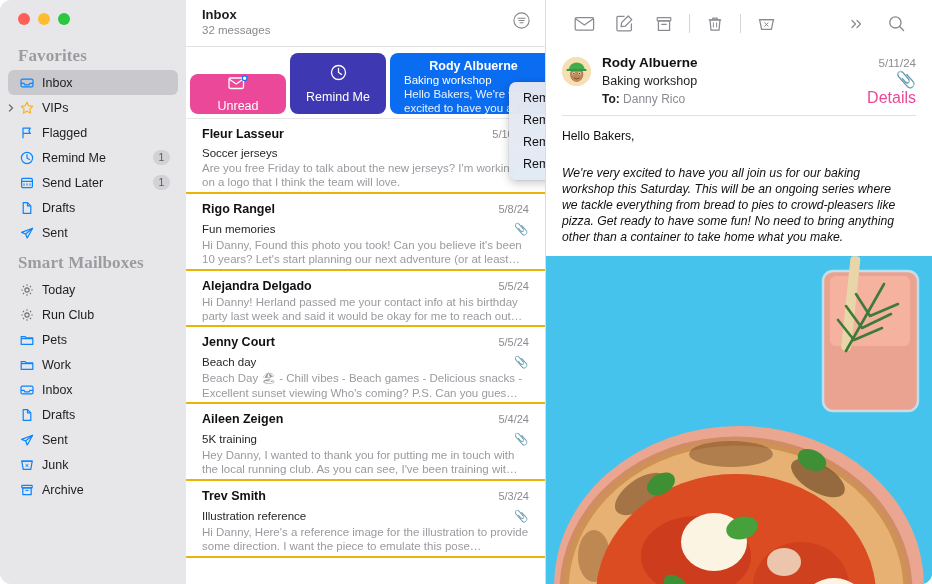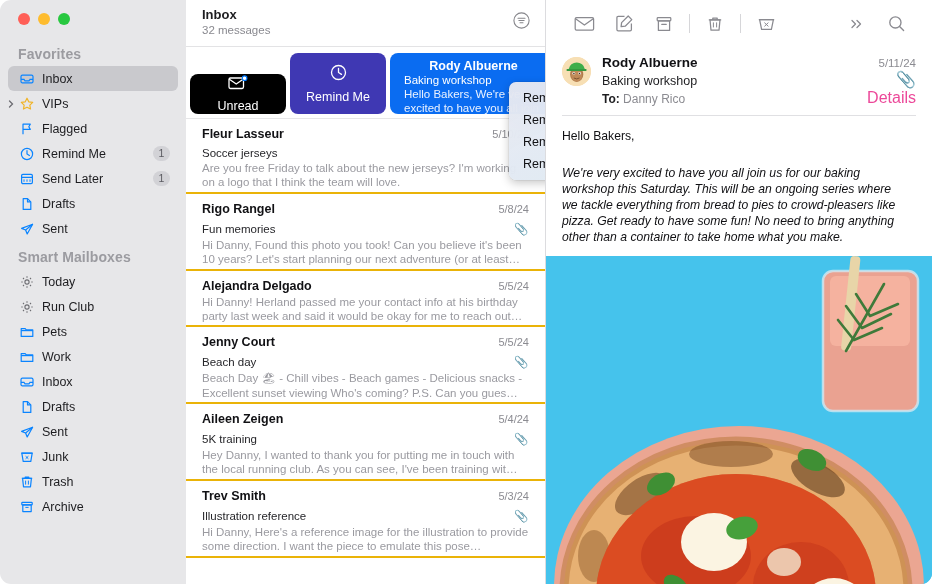--- a/index.html
+++ b/index.html
@@ -29,22 +29,22 @@
   .traffic {
     display: flex; align-items: center; gap: 8px;
     height: 38px; padding-left: 10px;
   }
   .light { width: 12px; height: 12px; border-radius: 50%; }
   .light.red { background: #ff5f57; }
   .light.yellow { background: #febc2e; }
   .light.green { background: #28c840; }
 
   .sec-head {
-    font-size: 14px; font-weight: bold; color: #9b9ba0;
-    padding: 8px 0 4px 10px; letter-spacing: 0.1px;
+    font-size: 17px; font-weight: bold; color: #9b9ba0;
+    padding: 8px 0 4px 10px; letter-spacing: 0.1px; font-family: Liberation Serif, serif;
   }
   .sb-item {
     display: flex; align-items: center;
     height: 25px; border-radius: 6px;
     padding: 0 8px 0 10px; gap: 7px;
     font-size: 12.5px; color: #1d1d20;
     position: relative;
   }
   .sb-item.selected { background: #c9c9cd; }
   .sb-ico {
@@ -108,21 +108,21 @@
     display: flex; align-items: stretch;
     padding: 6px 0 4px 4px; gap: 4px;
     border-bottom: 1px solid #e6e6e8;
   }
   .swipe-btn {
     width: 96px; border-radius: 8px;
     display: flex; flex-direction: column;
     align-items: center; justify-content: center; gap: 5px;
     color: #fff; font-size: 12.5px;
   }
-  .swipe-btn.unread { background: #000000; margin-top: 21px; }
+  .swipe-btn.unread { background: #ec4899; margin-top: 21px; }
   .swipe-btn.remind { background: #3f38b3; }
   .sel-row {
     flex: 1; margin-right: -12px;
     background: #0a6cf1; border-radius: 8px;
     color: #fff; padding: 6px 14px 6px 14px;
     overflow: hidden;
   }
   .sel-name { font-size: 12.5px; font-weight: bold; text-align: center; }
   .sel-subj { font-size: 11.5px; margin-top: 1px; }
   .sel-prev { font-size: 11.5px; margin-top: 1px; line-height: 1.25; color: #eaf2ff; }
@@ -352,30 +352,20 @@
       <span class="sb-ico">
           <svg width="16" height="16" viewBox="0 0 16 16" fill="none" stroke="#0a84ff" stroke-width="1.2" stroke-linejoin="round">
             <path d="M2.8 4.2h10.4l-1.4 8.2H4.2z"></path>
             <path d="M2.4 4.2h11.2"></path>
             <path d="M6.6 7.2l2.8 2.6M9.4 7.2l-2.8 2.6" stroke-width="1"></path>
           </svg>
         </span>
       <span class="sb-label">Junk</span>
     </div>
 
-    <div class="sb-item">
-      <span class="sb-ico">
-          <svg width="16" height="16" viewBox="0 0 16 16" fill="none" stroke="#0a84ff" stroke-width="1.2" stroke-linejoin="round">
-            <path d="M3.6 4.4h8.8l-.9 8.4H4.5z"></path>
-            <path d="M2.8 4.4h10.4M6.2 4.4V3.2h3.6v1.2"></path>
-            <path d="M6.6 6.6v4M9.4 6.6v4" stroke-width="1"></path>
-          </svg>
-        </span>
-      <span class="sb-label">Trash</span>
-    </div>
 
     <div class="sb-item">
       <span class="sb-ico">
           <svg width="16" height="16" viewBox="0 0 16 16" fill="none" stroke="#0a84ff" stroke-width="1.2" stroke-linejoin="round">
             <rect x="2.8" y="3.4" width="10.4" height="2.4" rx="0.6"></rect>
             <path d="M3.8 5.8h8.4v6.8H3.8z"></path>
             <path d="M6.4 8.4h3.2" stroke-width="1"></path>
           </svg>
         </span>
       <span class="sb-label">Archive</span>

